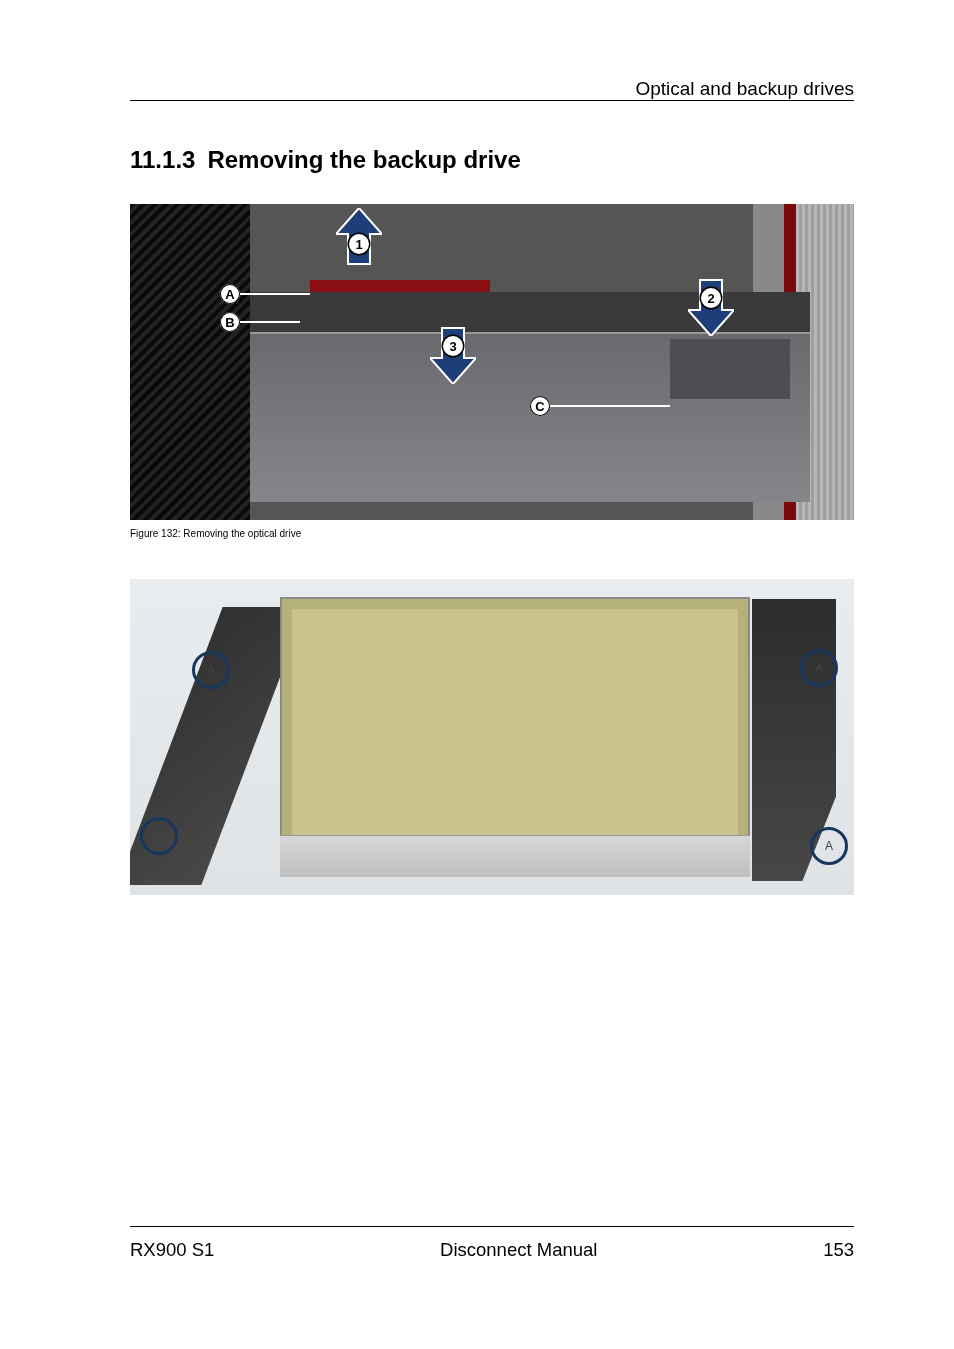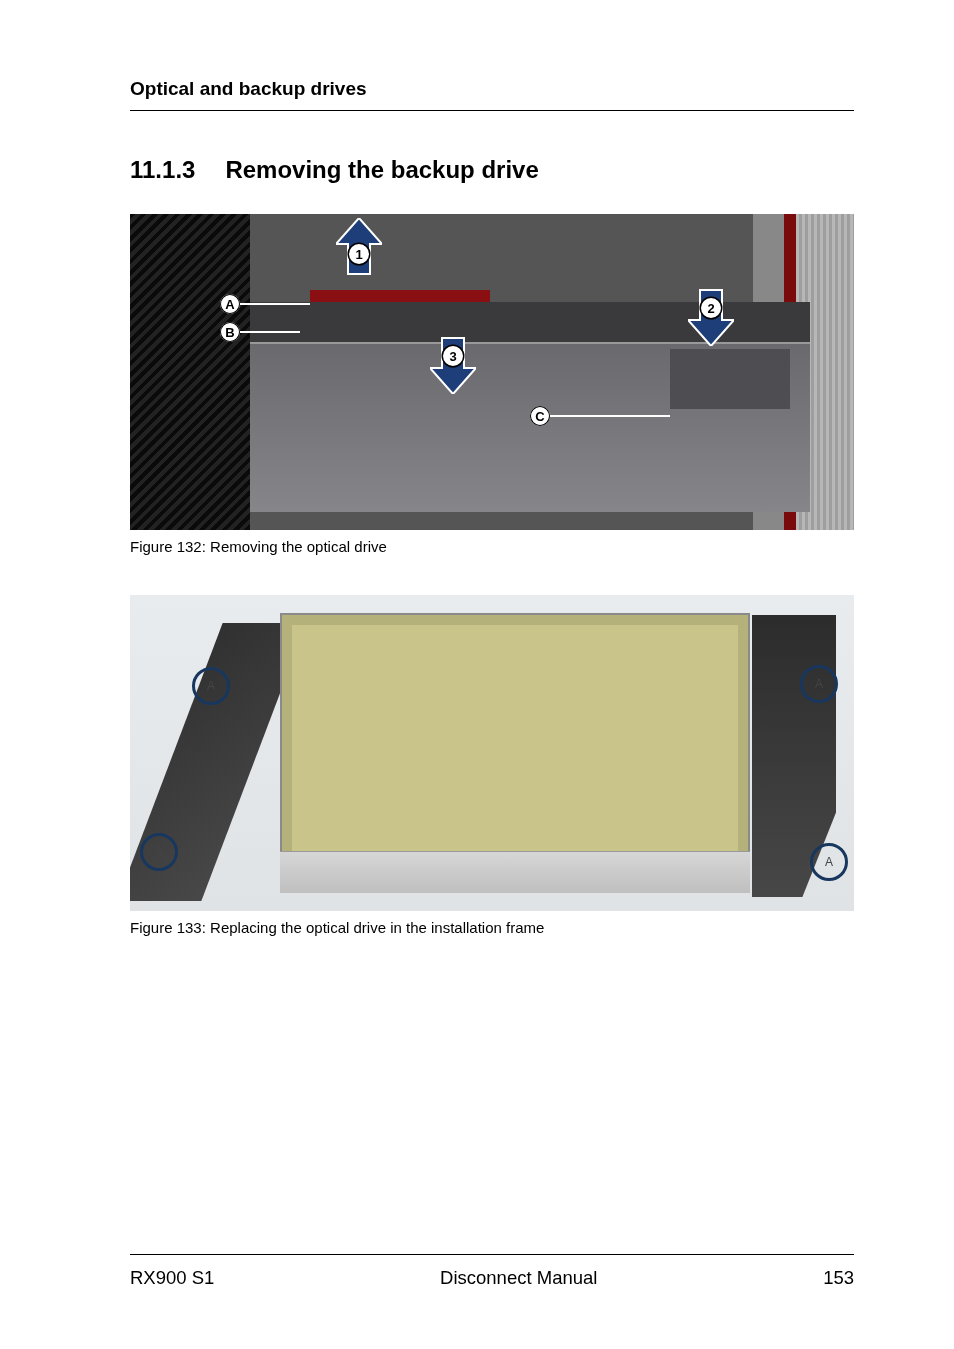--- a/index.html
+++ b/index.html
@@ -8,32 +8,33 @@
     background: #fff;
     width: 954px;
     height: 1349px;
     position: relative;
     color: #000;
   }
   .page {
     padding: 78px 100px 0 130px;
   }
   .running-head {
-    font-weight: bold;
+    text-align: right;
+    font-weight: normal;
     font-size: 19px;
-    padding-bottom: 10px;
+    padding-bottom: 0;
     border-bottom: 1.5px solid #000;
     margin-bottom: 45px;
   }
   .section-heading {
     font-weight: bold;
     font-size: 24px;
     margin-bottom: 30px;
   }
-  .section-heading .num { display: inline-block; margin-right: 30px; }
+  .section-heading .num { display: inline-block; margin-right: 12px; }
   .figure-wrap { margin-bottom: 8px; }
   .figure-1 {
     width: 724px; height: 316px;
     position: relative;
     background: linear-gradient(90deg,#2b2a2f 0 16%, #555 16% 86%, #888 86% 100%);
     overflow: hidden;
   }
   
   .fig1-top { position:absolute; left:120px; top:88px; width:560px; height:40px; background:#3a3a3c; }
   .fig1-drive { position:absolute; left:120px; top:128px; width:560px; height:170px;
@@ -59,21 +60,21 @@
     display:flex; align-items:flex-start; justify-content:center;
   }
   .arrow-badge.up svg, .arrow-badge.down svg { width:46px; height:60px; }
   .arrow-num {
     position:absolute; width:20px; height:20px; border-radius:50%;
     background:#fff; color:#000; font-weight:bold; font-size:13px;
     display:flex; align-items:center; justify-content:center;
     box-shadow:0 0 0 1.5px #000;
   }
 
-  .caption { font-size: 15px; margin: 8px 0 26px 0; }
+  .caption { font-size: 10px; margin: 8px 0 26px 0; }
 
   .step-list { list-style:none; margin: 0 0 40px 0; }
   .step-list li {
     position: relative;
     padding-left: 34px;
     font-size: 18.5px;
     line-height: 1.45;
     margin-bottom: 16px;
   }
   .step-list li::before {
@@ -113,21 +114,21 @@
     background: linear-gradient(#2c2c2c,#474747);
     clip-path: polygon(0 0, 100% 0, 100% 70%, 60% 100%, 0 100%);
   }
   .circ-mark {
     position:absolute; width:38px; height:38px; border:3px solid #17375f; border-radius:50%;
     background: rgba(255,255,255,0); display:flex; align-items:center; justify-content:center;
     color:#444; font-size:12px;
   }
 
   .footer {
-    position:absolute; left:130px; right:100px; bottom:60px;
+    position:absolute; left:130px; right:100px; bottom:88px;
     border-top:1.5px solid #000;
     padding-top:12px;
     display:flex; justify-content:space-between;
     font-size:18.5px;
   }
 </style>
 </head>
 <body>
 
 <div class="page">
@@ -191,21 +192,20 @@
       <div class="fig2-bracket-l"></div>
       <div class="fig2-drive"></div>
       <div class="fig2-front"></div>
       <div class="fig2-bracket-r"></div>
 
       <div class="circ-mark" style="left:62px; top:72px;">A</div>
       <div class="circ-mark" style="left:10px; top:238px;">A</div>
       <div class="circ-mark" style="left:670px; top:70px;">A</div>
       <div class="circ-mark" style="left:680px; top:248px;">A</div>
     </div>
-    <div class="caption">Figure 133: Replacing the optical drive in the installation frame</div>
   </div>
 
 </div>
 
 <div class="footer">
   <span>RX900 S1</span>
   <span>Disconnect Manual</span>
   <span>153</span>
 </div>
 

